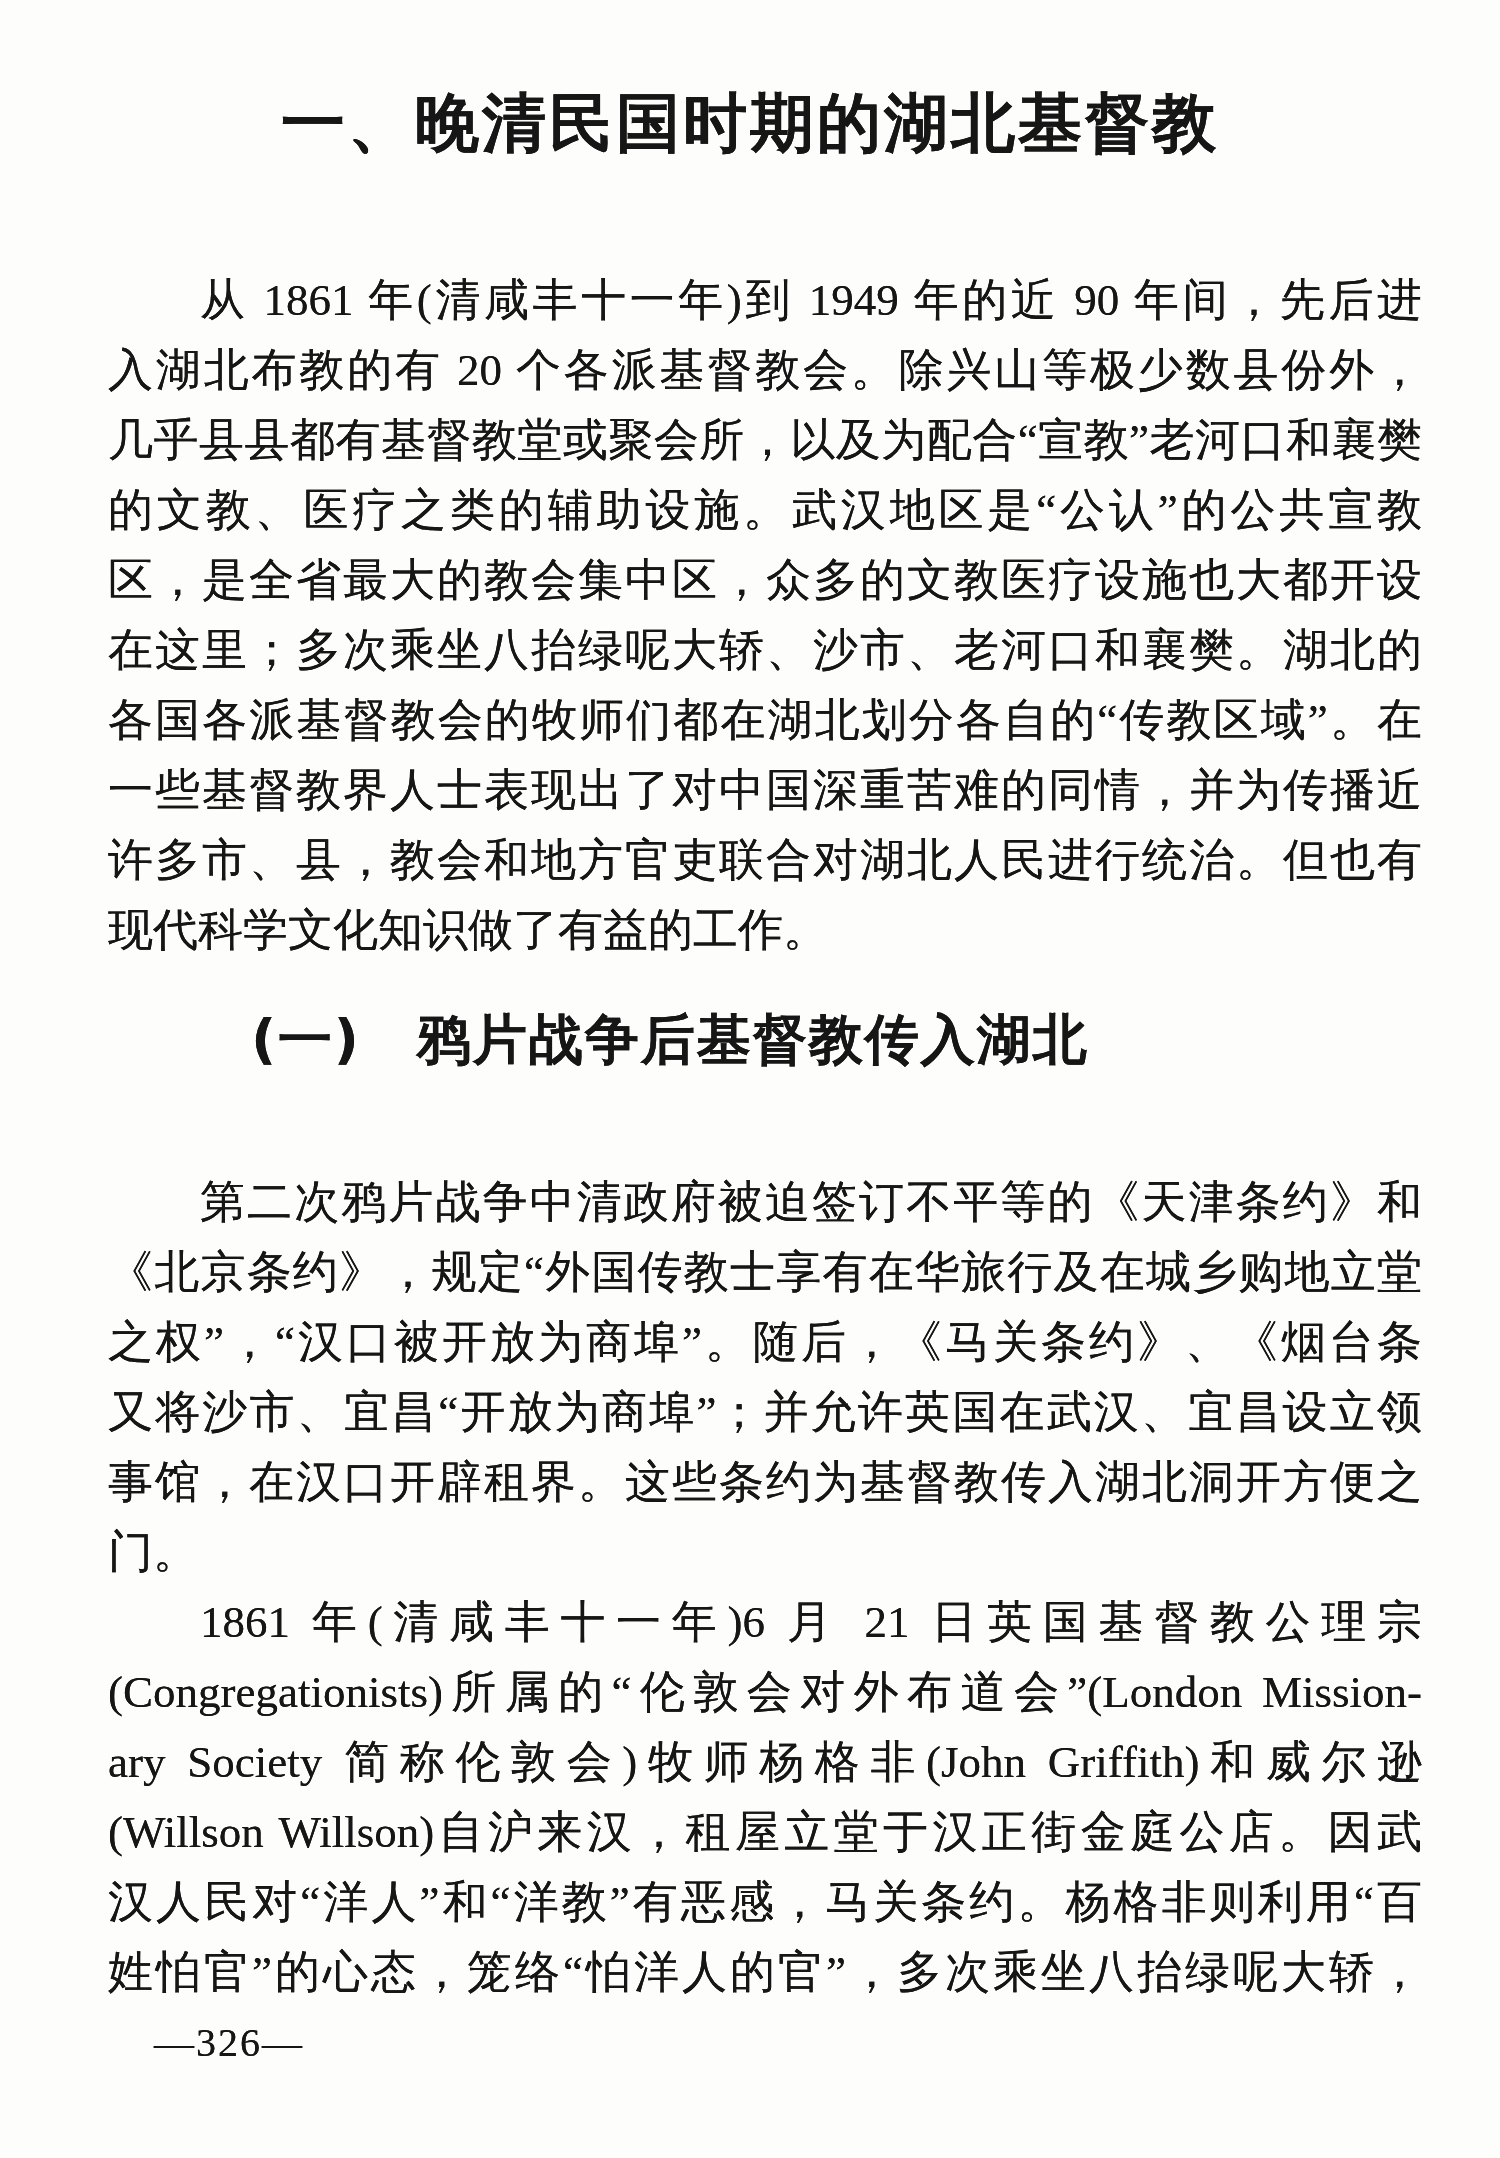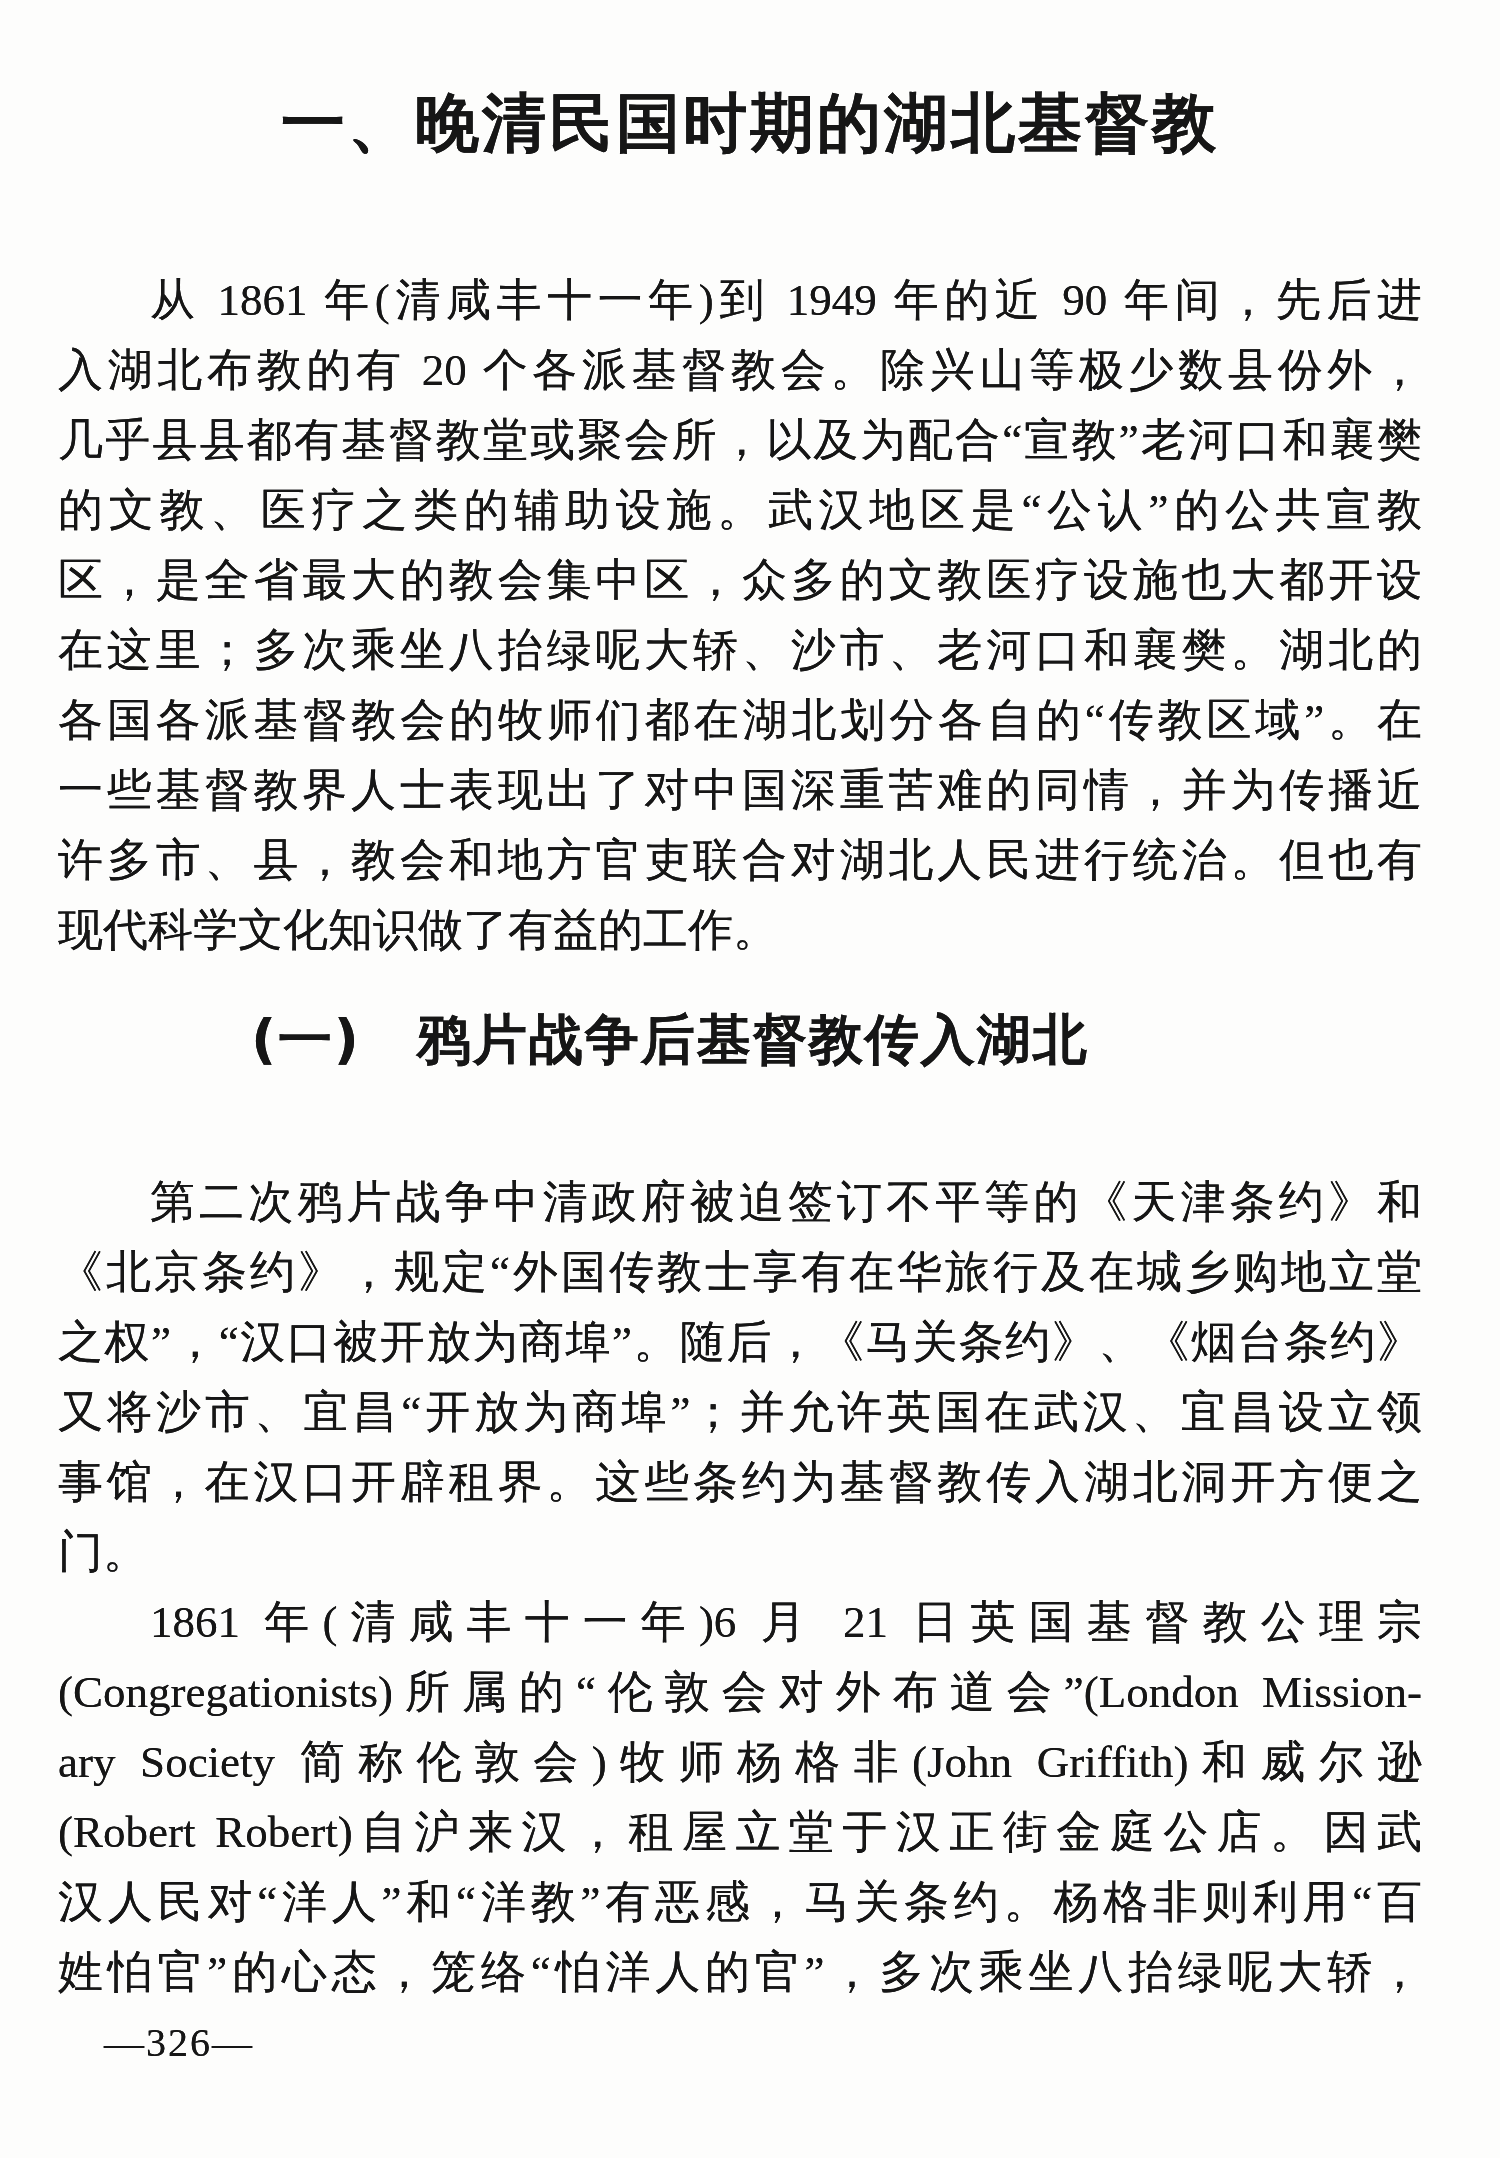--- a/index.html
+++ b/index.html
@@ -22,21 +22,21 @@
     padding-top: 80px;
     text-align: center;
     font-family: "DejaVu Sans", "Liberation Sans", sans-serif;
     font-weight: 700;
     font-size: 64px;
     line-height: 86px;
     letter-spacing: 3px;
   }
 
   .col {
-    padding-left: 58px;
+    padding-left: 108px;
     padding-right: 78px;
   }
 
   .para { margin: 0; }
   .para-first { margin-top: 99px; }
 
   .line {
     height: 70px;
     line-height: 70px;
     font-size: 45px;
@@ -100,21 +100,21 @@
       <div class="line">之权”，“汉口被开放为商埠”。随后，《马关条约》、《烟台条约》</div>
       <div class="line">又将沙市、宜昌“开放为商埠”；并允许英国在武汉、宜昌设立领</div>
       <div class="line">事馆，在汉口开辟租界。这些条约为基督教传入湖北洞开方便之</div>
       <div class="line short">门。</div>
     </div>
 
     <div class="para">
       <div class="line indent">1861 年(清咸丰十一年)6 月 21 日英国基督教公理宗</div>
       <div class="line">(Congregationists)所属的“伦敦会对外布道会”(London Mission-</div>
       <div class="line">ary Society 简称伦敦会)牧师杨格非(John Griffith)和威尔逊</div>
-      <div class="line">(Robert Robert)自沪来汉，租屋立堂于汉正街金庭公店。因武</div>
+      <div class="line">(Willson Willson)自沪来汉，租屋立堂于汉正街金庭公店。因武</div>
       <div class="line">汉人民对“洋人”和“洋教”有恶感，马关条约。杨格非则利用“百</div>
       <div class="line">姓怕官”的心态，笼络“怕洋人的官”，多次乘坐八抬绿呢大轿，</div>
     </div>
 
     <div class="page-number">—326—</div>
   </div>
 
 </div>
 
 </body></html>

